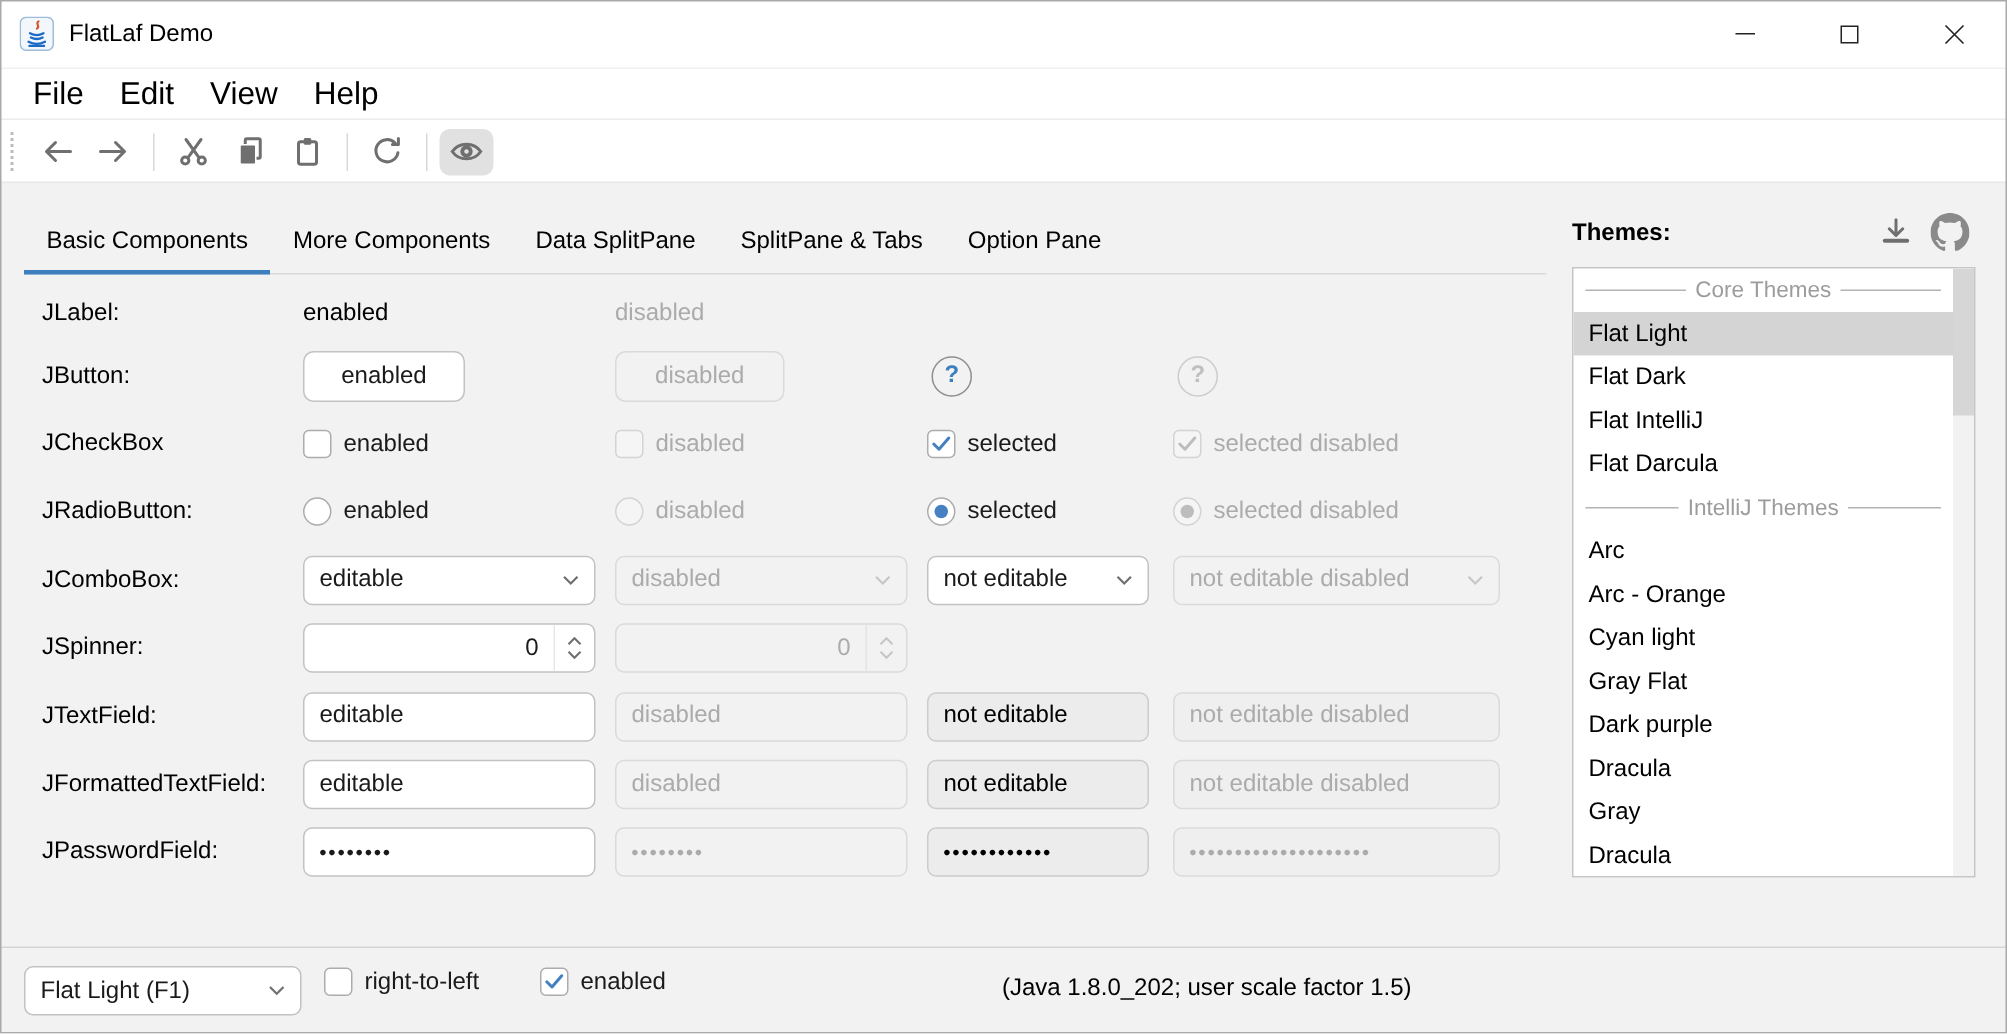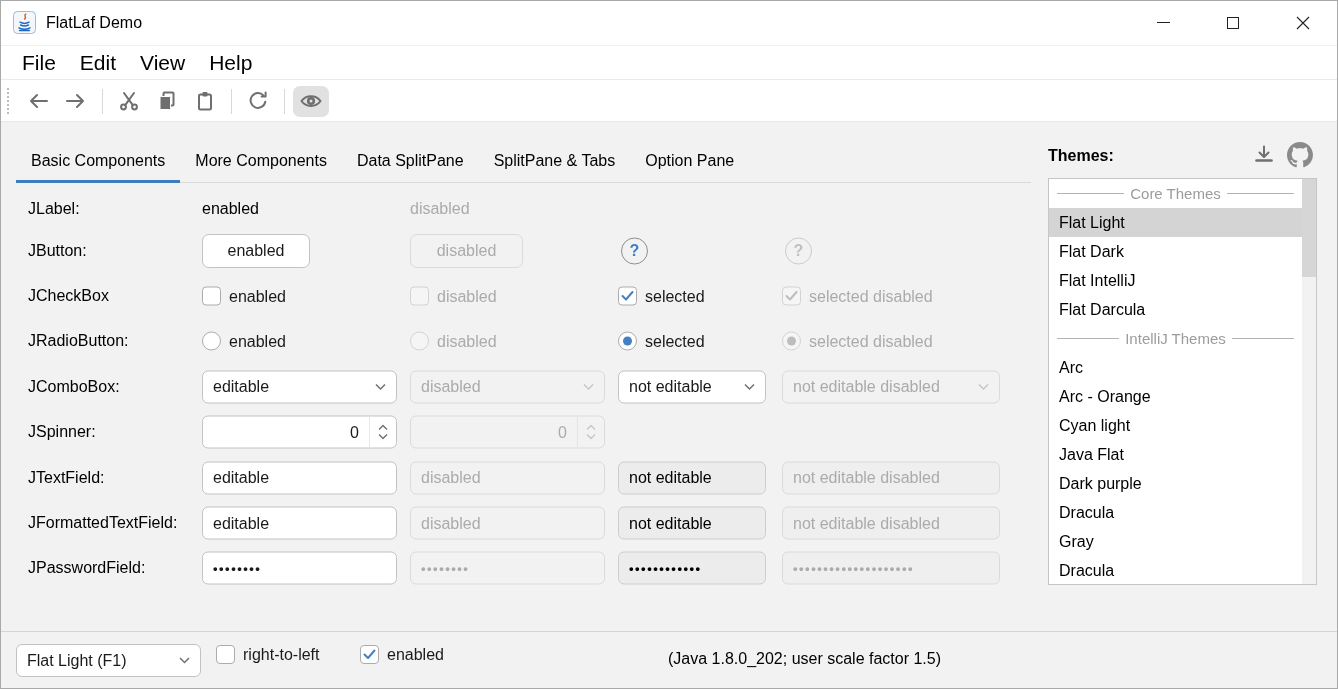--- a/index.html
+++ b/index.html
@@ -476,21 +476,21 @@
         <div class="titem">Flat IntelliJ</div>
         <div class="titem">Flat Darcula</div>
         <div class="tsep">
           <span class="line"></span>
           <span>IntelliJ Themes</span>
           <span class="line"></span>
         </div>
         <div class="titem">Arc</div>
         <div class="titem">Arc - Orange</div>
         <div class="titem">Cyan light</div>
-        <div class="titem">Java Flat</div>
+        <div class="titem">Gray Flat</div>
         <div class="titem">Dark purple</div>
         <div class="titem">Dracula</div>
         <div class="titem">Gray</div>
         <div class="titem">Dracula</div>
       </div>
     <div class="tscroll-track">
       <div class="tscroll-thumb"></div>
     </div>
   </div>
 </div>

